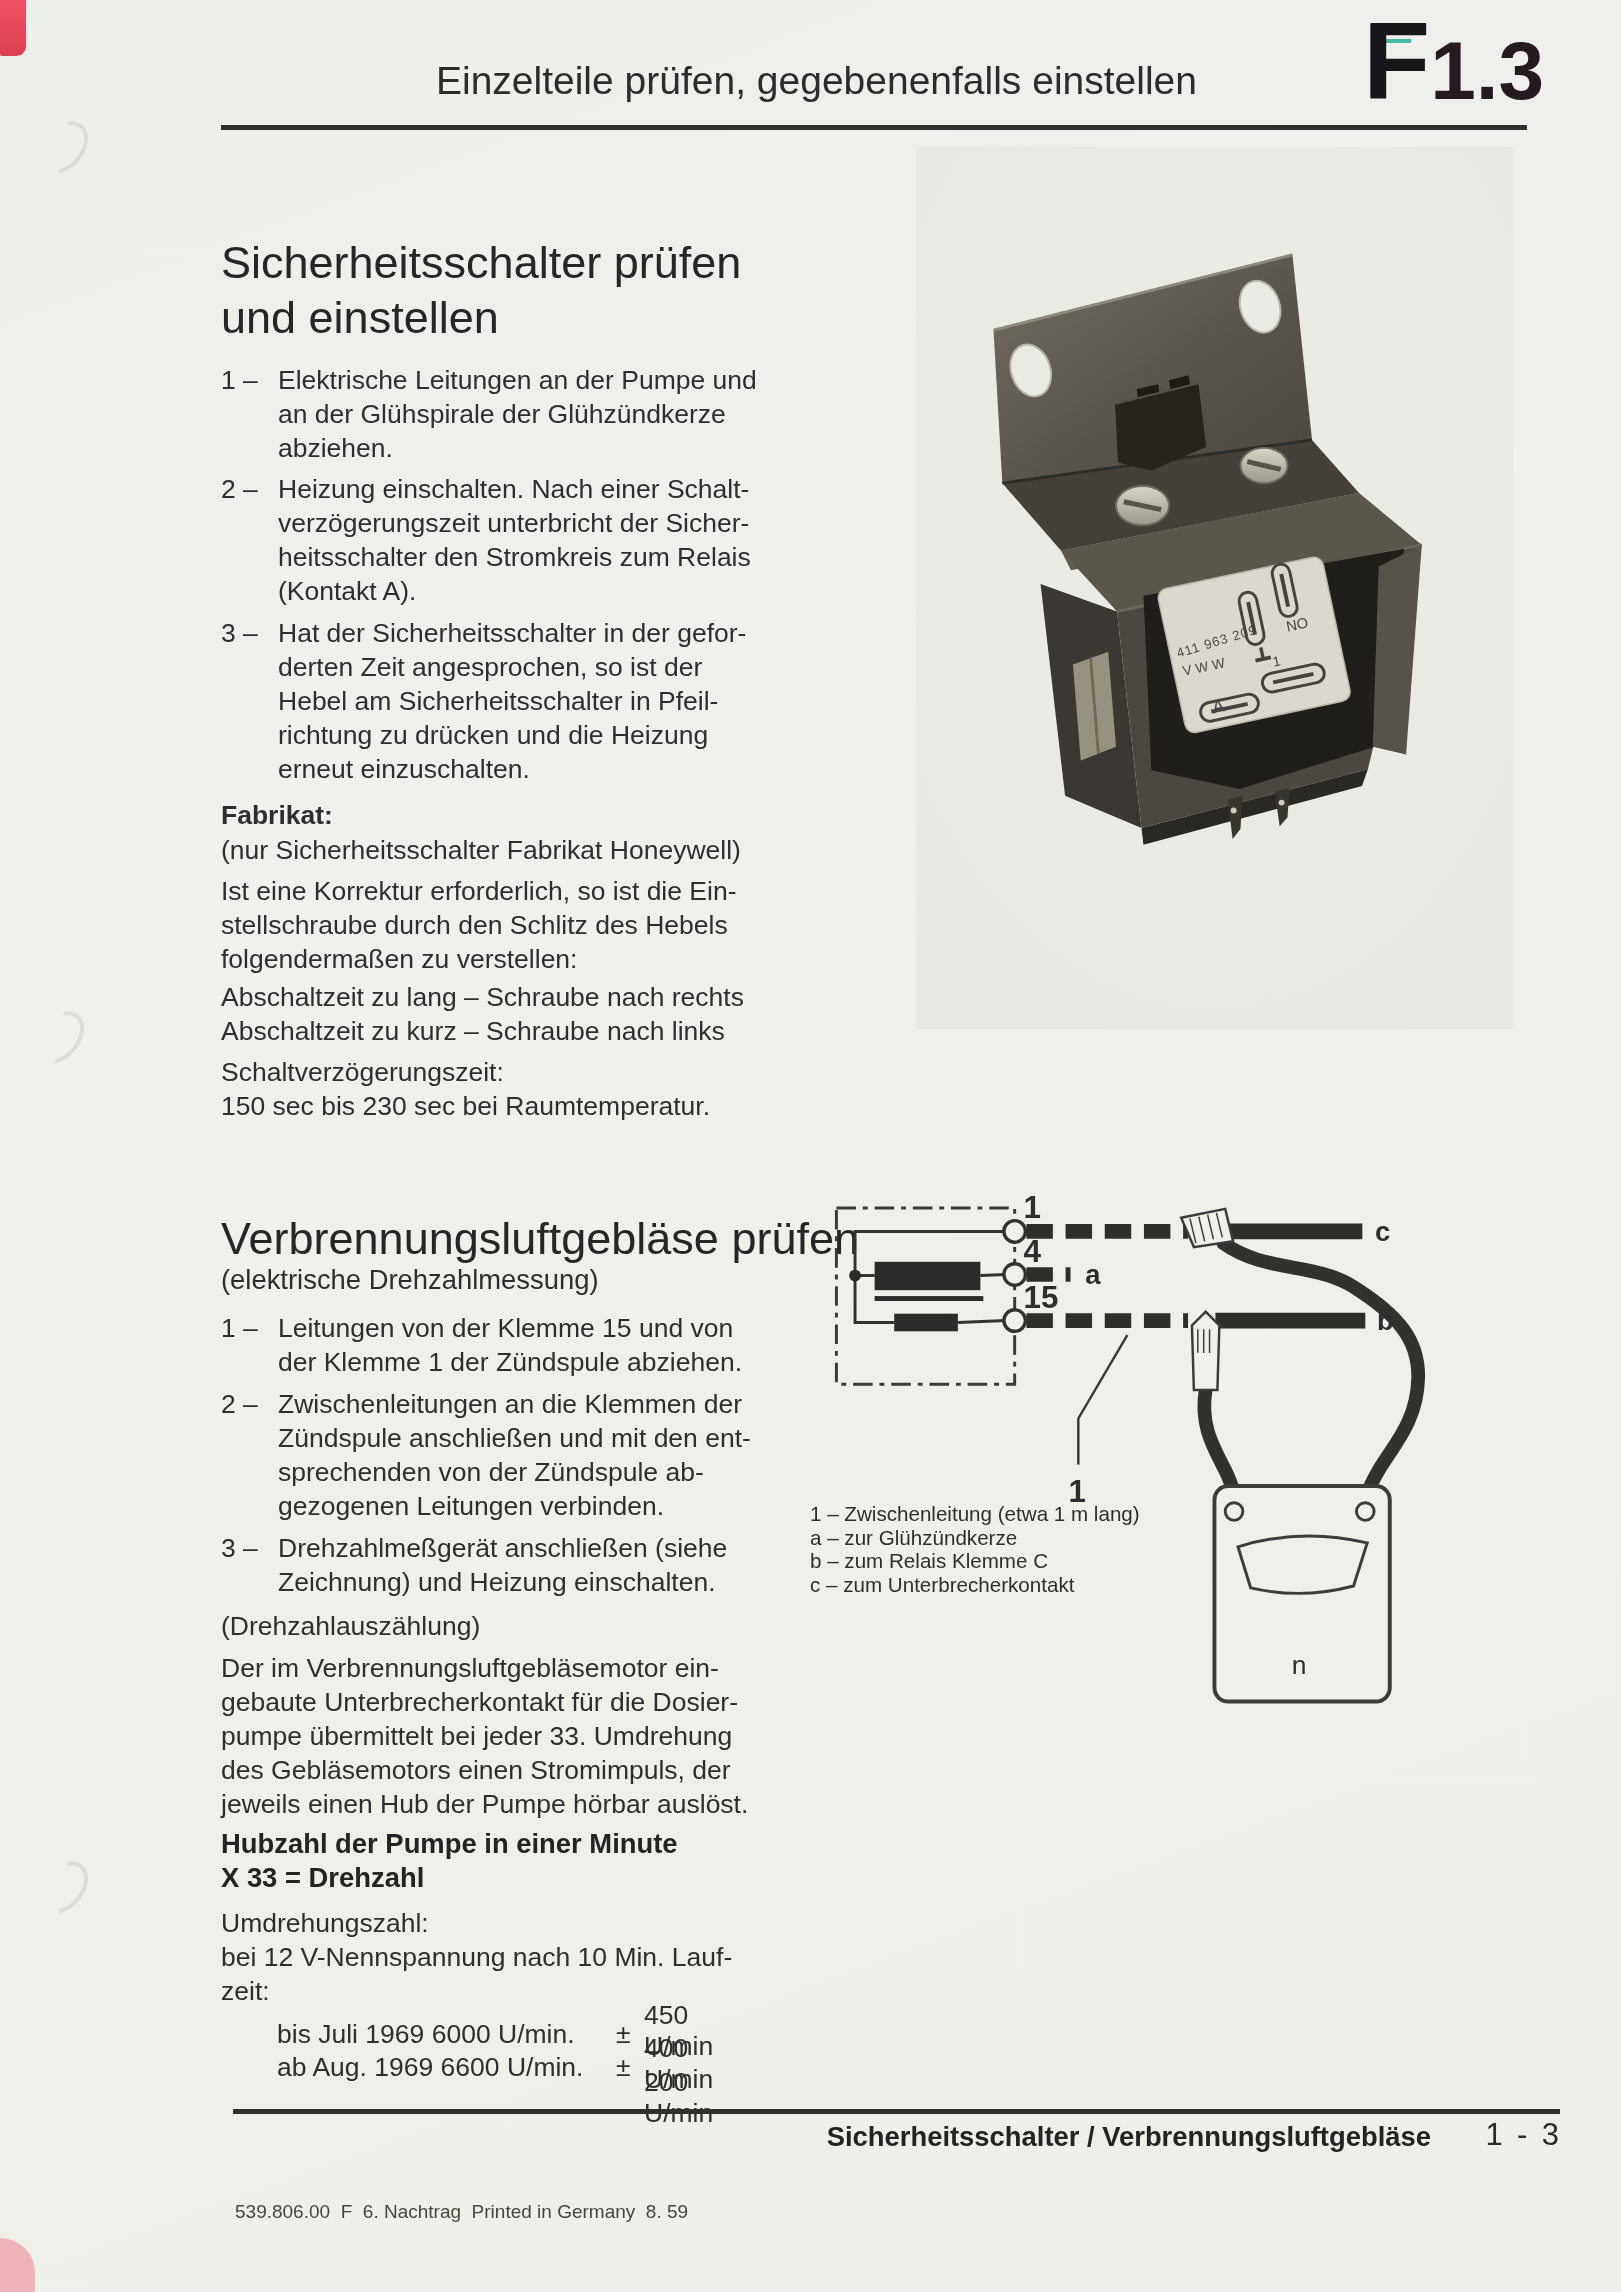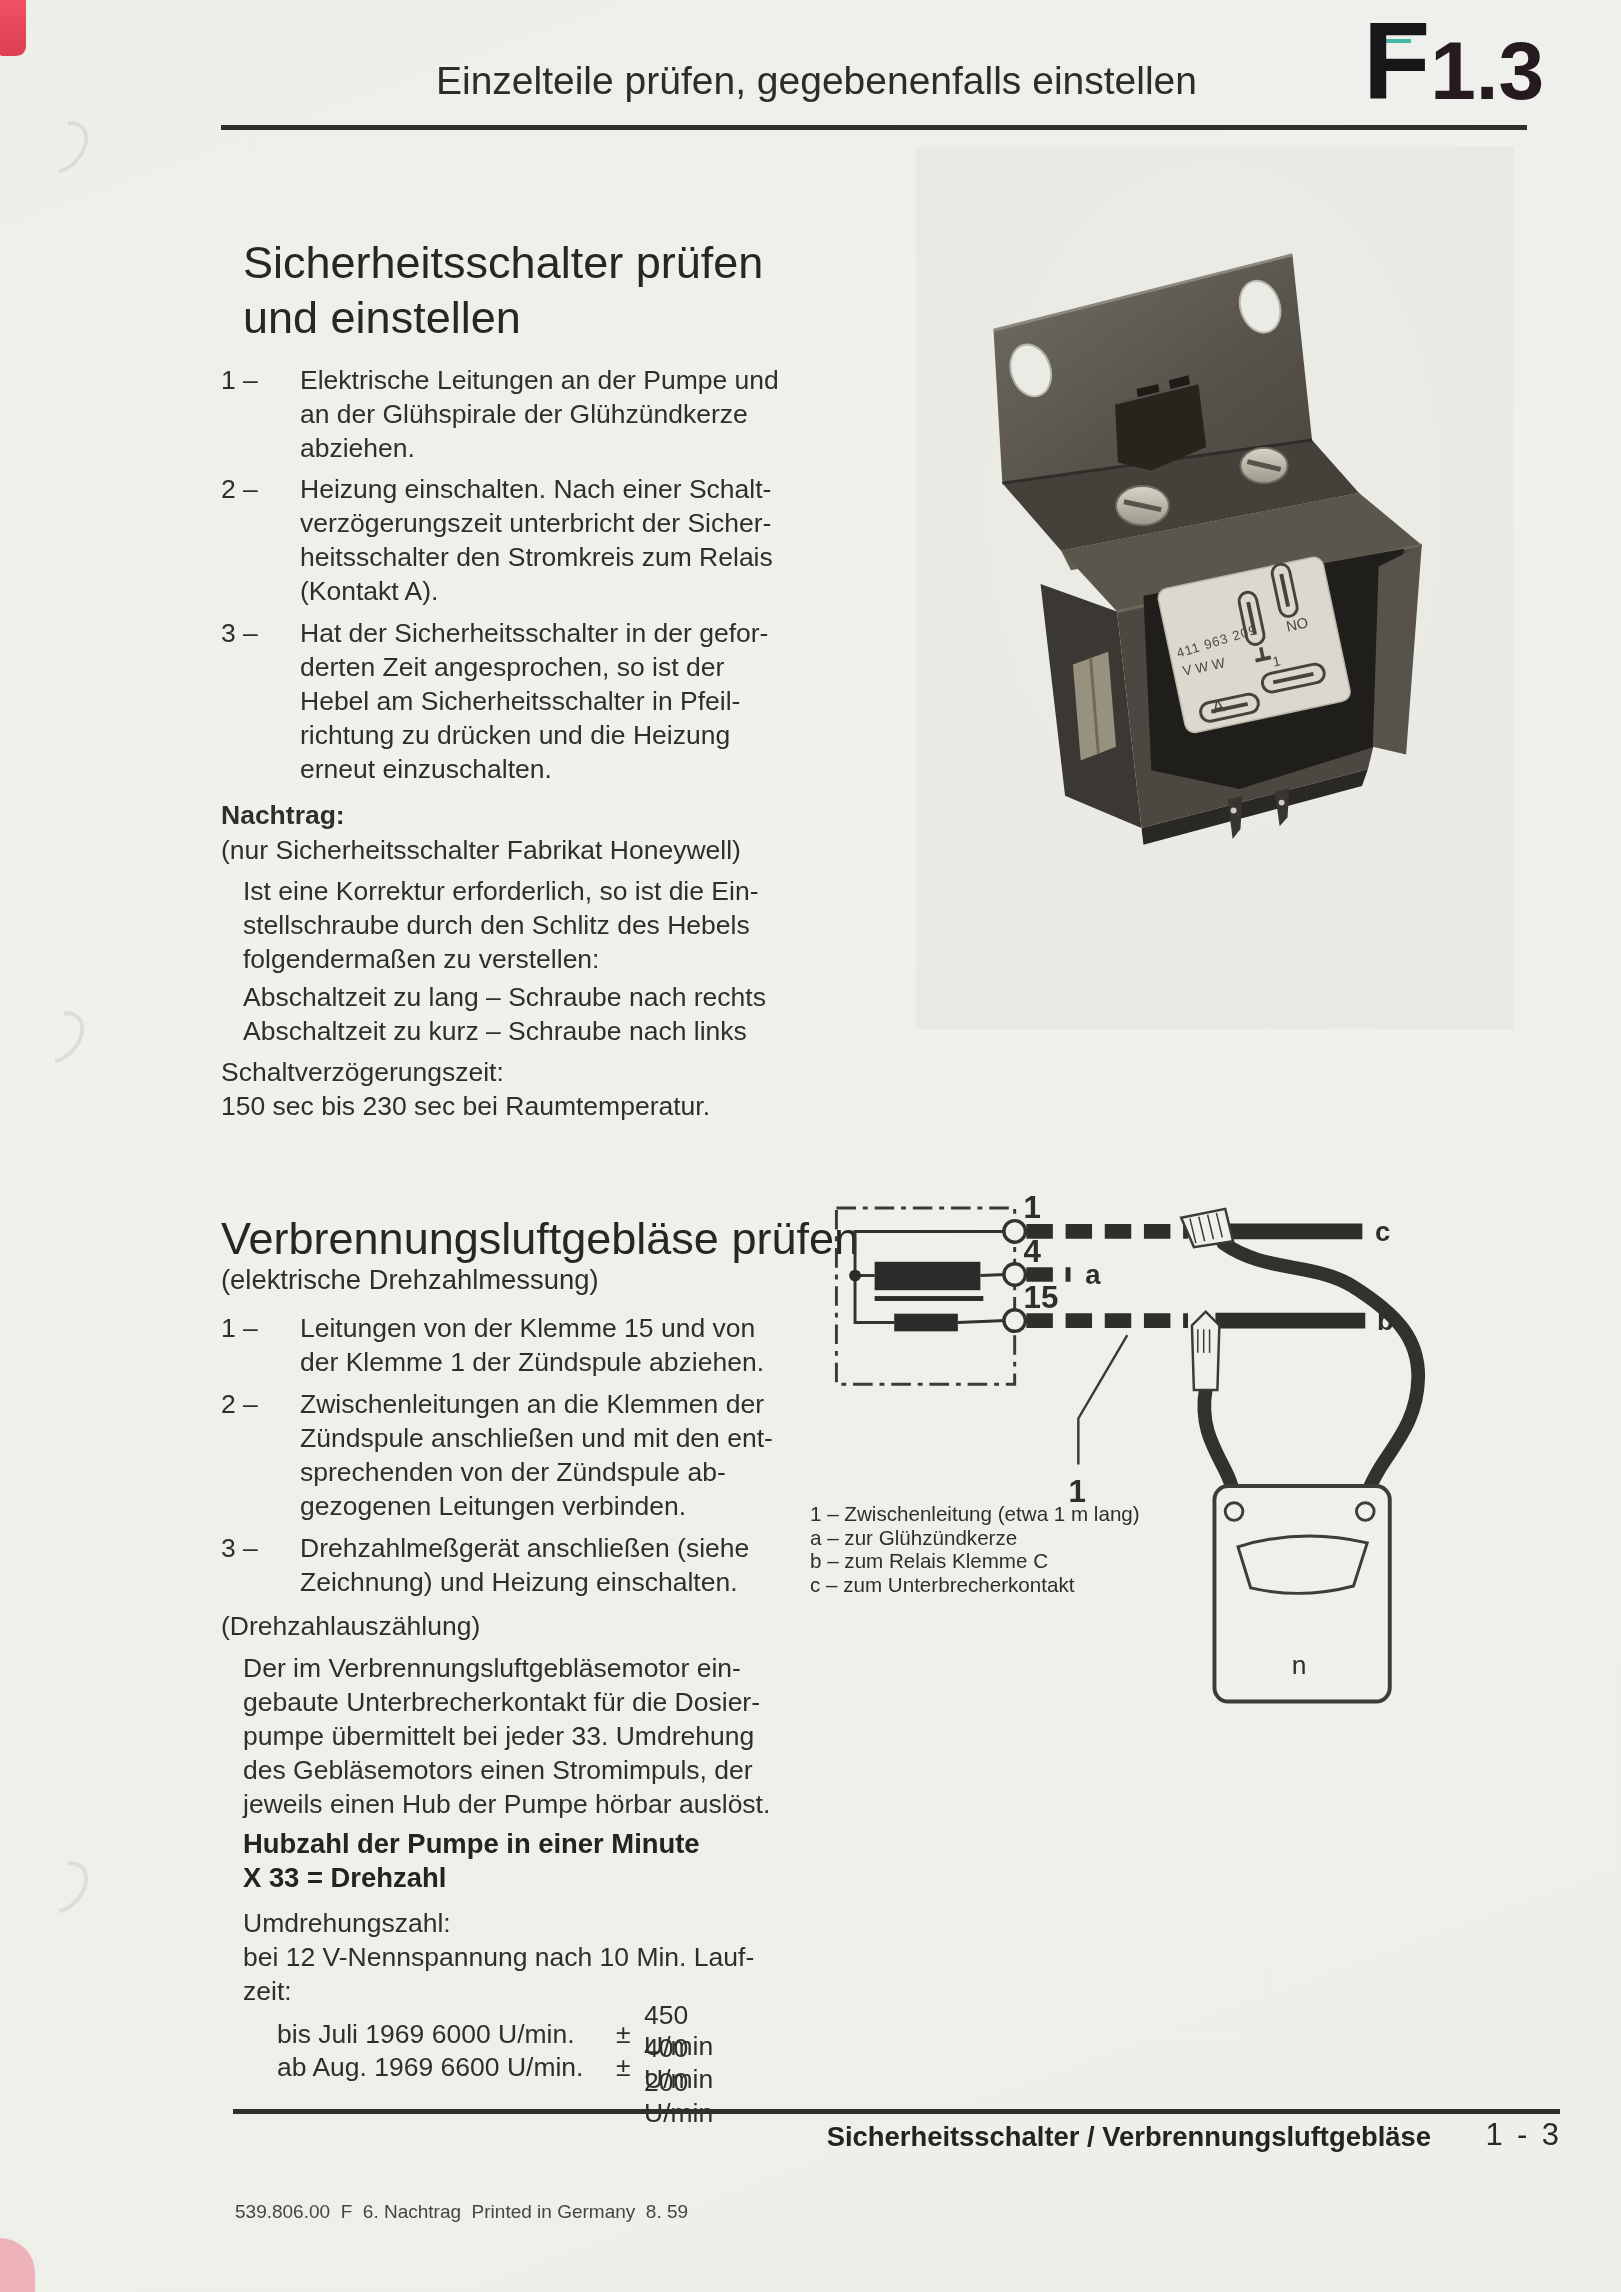--- a/index.html
+++ b/index.html
@@ -2,21 +2,21 @@
 <html><head>
 <meta charset="utf-8">
 <style>
   html,body{margin:0;padding:0;}
   body{
     width:1621px;height:2293px;position:relative;overflow:hidden;
     background:linear-gradient(160deg,#edefe9 0%,#f0f0ec 35%,#eeefe8 100%);
     font-family:"Liberation Sans",sans-serif;color:#2e2e2c;
   }
   .abs{position:absolute;}
-  .pre{white-space:pre-line;margin-left:22px;}
+  .pre{white-space:pre-line;}
   .body-text{font-size:26.5px;line-height:34px;}
   .h1{font-size:45px;line-height:55px;font-weight:400;color:#262624;}
   .b{font-weight:bold;}
   .item{display:flex;width:564px;}
   .item .num{width:57px;flex:none;}
   .item .txt{flex:1;}
   .rule{background:#2f2f2d;height:4.9px;}
   .legend-line{font-size:20.6px;line-height:23.5px;}
   svg text{font-family:"Liberation Sans",sans-serif;}
   .crescent{
@@ -61,21 +61,21 @@
 </div>
 <div class="abs body-text item" style="left:221px;top:616px;">
   <span class="num">3 –</span>
   <span class="txt pre">Hat der Sicherheitsschalter in der gefor-
 derten Zeit angesprochen, so ist der
 Hebel am Sicherheitsschalter in Pfeil-
 richtung zu drücken und die Heizung
 erneut einzuschalten.</span>
 </div>
 
-<div class="abs body-text b" style="left:221px;top:798px;">Nachtrag:</div>
+<div class="abs body-text b" style="left:221px;top:798px;">Fabrikat:</div>
 <div class="abs body-text" style="left:221px;top:833px;">(nur Sicherheitsschalter Fabrikat Honeywell)</div>
 <div class="abs body-text pre" style="left:221px;top:874px;">Ist eine Korrektur erforderlich, so ist die Ein-
 stellschraube durch den Schlitz des Hebels
 folgendermaßen zu verstellen:</div>
 <div class="abs body-text pre" style="left:221px;top:980px;">Abschaltzeit zu lang – Schraube nach rechts
 Abschaltzeit zu kurz – Schraube nach links</div>
 <div class="abs body-text" style="left:221px;top:1055px;">Schaltverzögerungszeit:</div>
 <div class="abs body-text" style="left:221px;top:1089px;text-align:center;">150 sec bis 230 sec bei Raumtemperatur.</div>
 
 <div class="abs h1" style="left:221px;top:1211px;">Verbrennungsluftgebläse prüfen</div>

